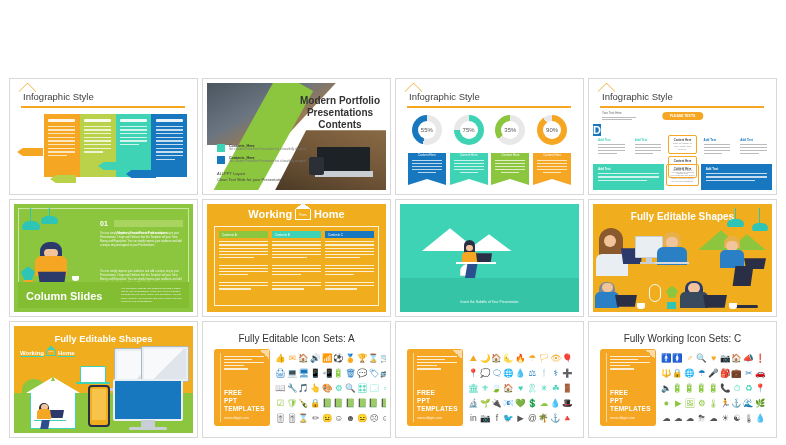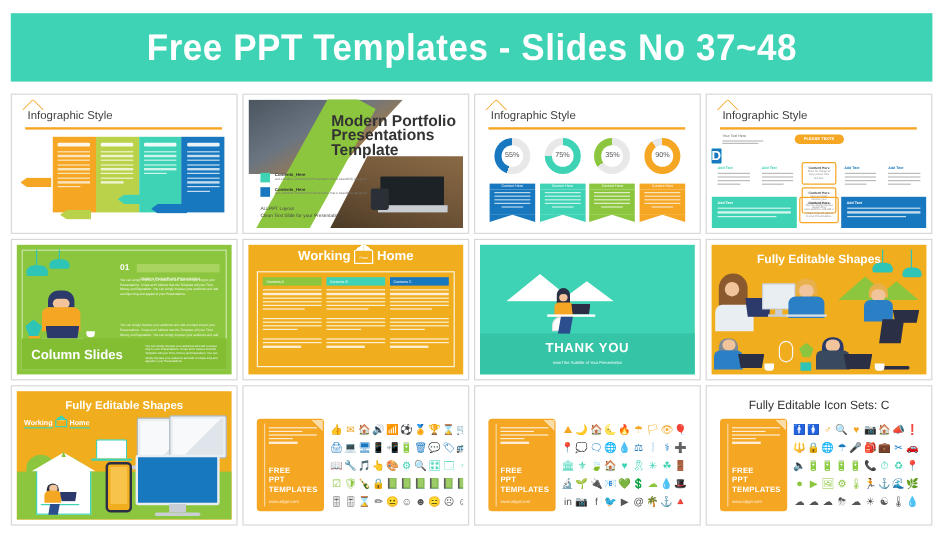--- a/index.html
+++ b/index.html
@@ -84,23 +84,20 @@
   .dots{
     background-image: radial-gradient(rgba(255,255,255,.35) 0.6px, transparent 0.7px);
     background-size:3px 3px;
   }
 </style>
 </head>
 <body>
 
 <div class="page">
 
-  <div class="banner">
-    <div class="banner-title">Free PPT Templates - Slides No 37~48</div>
-  </div>
 
   <div class="grid">
 
     <div class="slide">
       <div class="inner" style="background:#fff">
         <div class="ttl-caret"></div>
         <div class="ttl-info">Infographic Style</div>
         <div class="ttl-rule"></div>
 
         <div style="position:absolute;left:30px;top:31px;right:6px;bottom:13px;display:flex;">
@@ -177,25 +174,25 @@
              transform:rotate(29deg); transform-origin:top left"></div>
 
         <div style="position:absolute;right:0;bottom:0;width:62%;height:56%;
              background:linear-gradient(200deg,#8a6a45 0%,#6d5336 55%,#4c3a26 100%);
              clip-path:polygon(28% 0,100% 0,100% 100%,0 100%)">
           <div style="position:absolute;right:14%;top:28%;width:48%;height:42%;background:#1d2227;border-radius:1px"></div>
           <div style="position:absolute;right:12%;top:68%;width:52%;height:10%;background:#c9ccd1;"></div>
           <div style="position:absolute;right:56%;top:44%;width:13%;height:30%;background:#2b3036;border-radius:2px"></div>
         </div>
 
-        <div style="position:absolute;right:6px;top:12px;text-align:left;color:#333;
-             font-size:13px;font-weight:bold;line-height:12px">
+        <div style="position:absolute;right:6px;top:12px;text-align:center;color:#333;
+             font-size:10px;font-weight:bold;line-height:12px">
           <div>Modern Portfolio</div>
           <div>Presentations</div>
-          <div>Template</div>
+          <div>Contents</div>
         </div>
 
         <div style="position:absolute;left:10px;bottom:26px;width:62%;">
           <div style="display:flex;gap:4px;margin-bottom:4px">
             <div style="width:8px;height:8px;background:#3ed3b5;flex:0 0 8px"></div>
             <div style="flex:1">
               <div style="font-size:3.6px;color:#333;font-weight:bold">Contents_Here</div>
               <div style="font-size:2.6px;color:#777;line-height:3.6px">Get a Modern PowerPoint Presentation that is beautifully designed.</div>
             </div>
           </div>
@@ -496,21 +493,20 @@
         <div style="position:absolute;left:64px;top:36px;width:11px;height:15px;background:#2b2f45;border-radius:6px 6px 3px 3px"></div>
         <div style="position:absolute;left:66px;top:41px;width:7px;height:6px;background:#f2c49b;border-radius:3px"></div>
         <div style="position:absolute;left:62px;top:48px;width:16px;height:12px;background:#f5a623;border-radius:4px 4px 0 0"></div>
         <div style="position:absolute;left:76px;top:49px;width:16px;height:9px;background:#2b2f45;clip-path:polygon(8% 100%,0 0,100% 0,92% 100%)"></div>
         <div style="position:absolute;left:56px;top:58px;width:40px;height:1.6px;background:#fff"></div>
         <div style="position:absolute;left:60px;top:60px;width:14px;height:12px;background:#fff;border-radius:7px 7px 0 0;border:1px solid #e3e3e3"></div>
         <div style="position:absolute;left:66px;top:60px;width:10px;height:16px;background:#2b4f8e;transform:skewX(-10deg)"></div>
         <div style="position:absolute;left:44px;top:80px;width:70px;height:1.4px;background:rgba(255,255,255,.55);border-radius:1px"></div>
 
         <div class="dots" style="position:absolute;left:0;right:0;bottom:0;height:34px;background:#35c4a6"></div>
-        <div style="position:absolute;left:0;right:0;bottom:16px;text-align:center;color:#fff;font-size:11px;font-weight:bold;letter-spacing:.5px">THANK YOU</div>
         <div style="position:absolute;left:0;right:0;bottom:8px;text-align:center;color:rgba(255,255,255,.95);font-size:3.4px">Insert the Subtitle of Your Presentation</div>
       </div>
     </div>
 
     <div class="slide">
       <div class="inner" style="background:#f0ad1d">
         <div style="position:absolute;left:0;right:0;top:7px;text-align:center;color:#fff;font-size:10px;font-weight:bold">Fully Editable Shapes</div>
 
         <div style="position:absolute;right:28px;top:26px;width:46px;height:20px;background:#8cc63e;clip-path:polygon(50% 0,100% 100%,0 100%)"></div>
         <div style="position:absolute;right:6px;top:30px;width:38px;height:16px;background:#8cc63e;clip-path:polygon(50% 0,100% 100%,0 100%)"></div>
@@ -608,20 +604,21 @@
         </div>
 
         <div style="position:absolute;right:10px;bottom:12px;width:70px;height:42px;background:#1878bf;border:2px solid #e9eef2;border-radius:2px"></div>
         <div style="position:absolute;right:38px;bottom:6px;width:14px;height:7px;background:#c8ced4"></div>
         <div style="position:absolute;right:26px;bottom:3px;width:38px;height:3px;background:#c8ced4;border-radius:2px"></div>
       </div>
     </div>
 
     <div class="slide">
       <div class="inner" style="background:#fff">
+        <div class="icon-title">Fully Editable Icon Sets: A</div>
         <div class="bookcover" style="left:8px;top:24px;width:54px;bottom:8px">
           <div class="spine"></div>
             <div class="fold"></div>
           <div class="bc-top">
             <i></i>
               <i style="width:70%"></i>
               <i></i>
               <i style="width:50%"></i>
               <i style="width:60%"></i>
           </div>
@@ -759,21 +756,21 @@
           <div class="ic" style="color:#555">@</div>
           <div class="ic" style="color:#555">🌴</div>
           <div class="ic" style="color:#555">⚓</div>
           <div class="ic" style="color:#555">🔺</div>
         </div>
       </div>
     </div>
 
     <div class="slide">
       <div class="inner" style="background:#fff">
-        <div class="icon-title">Fully Editable Icon Sets: C</div>
+        <div class="icon-title">Fully Working Icon Sets: C</div>
         <div class="bookcover" style="left:8px;top:24px;width:54px;bottom:8px">
           <div class="spine"></div>
             <div class="fold"></div>
           <div class="bc-top">
               <i></i>
               <i style="width:70%"></i>
               <i></i>
               <i style="width:50%"></i>
               <i style="width:60%"></i>
             </div>

